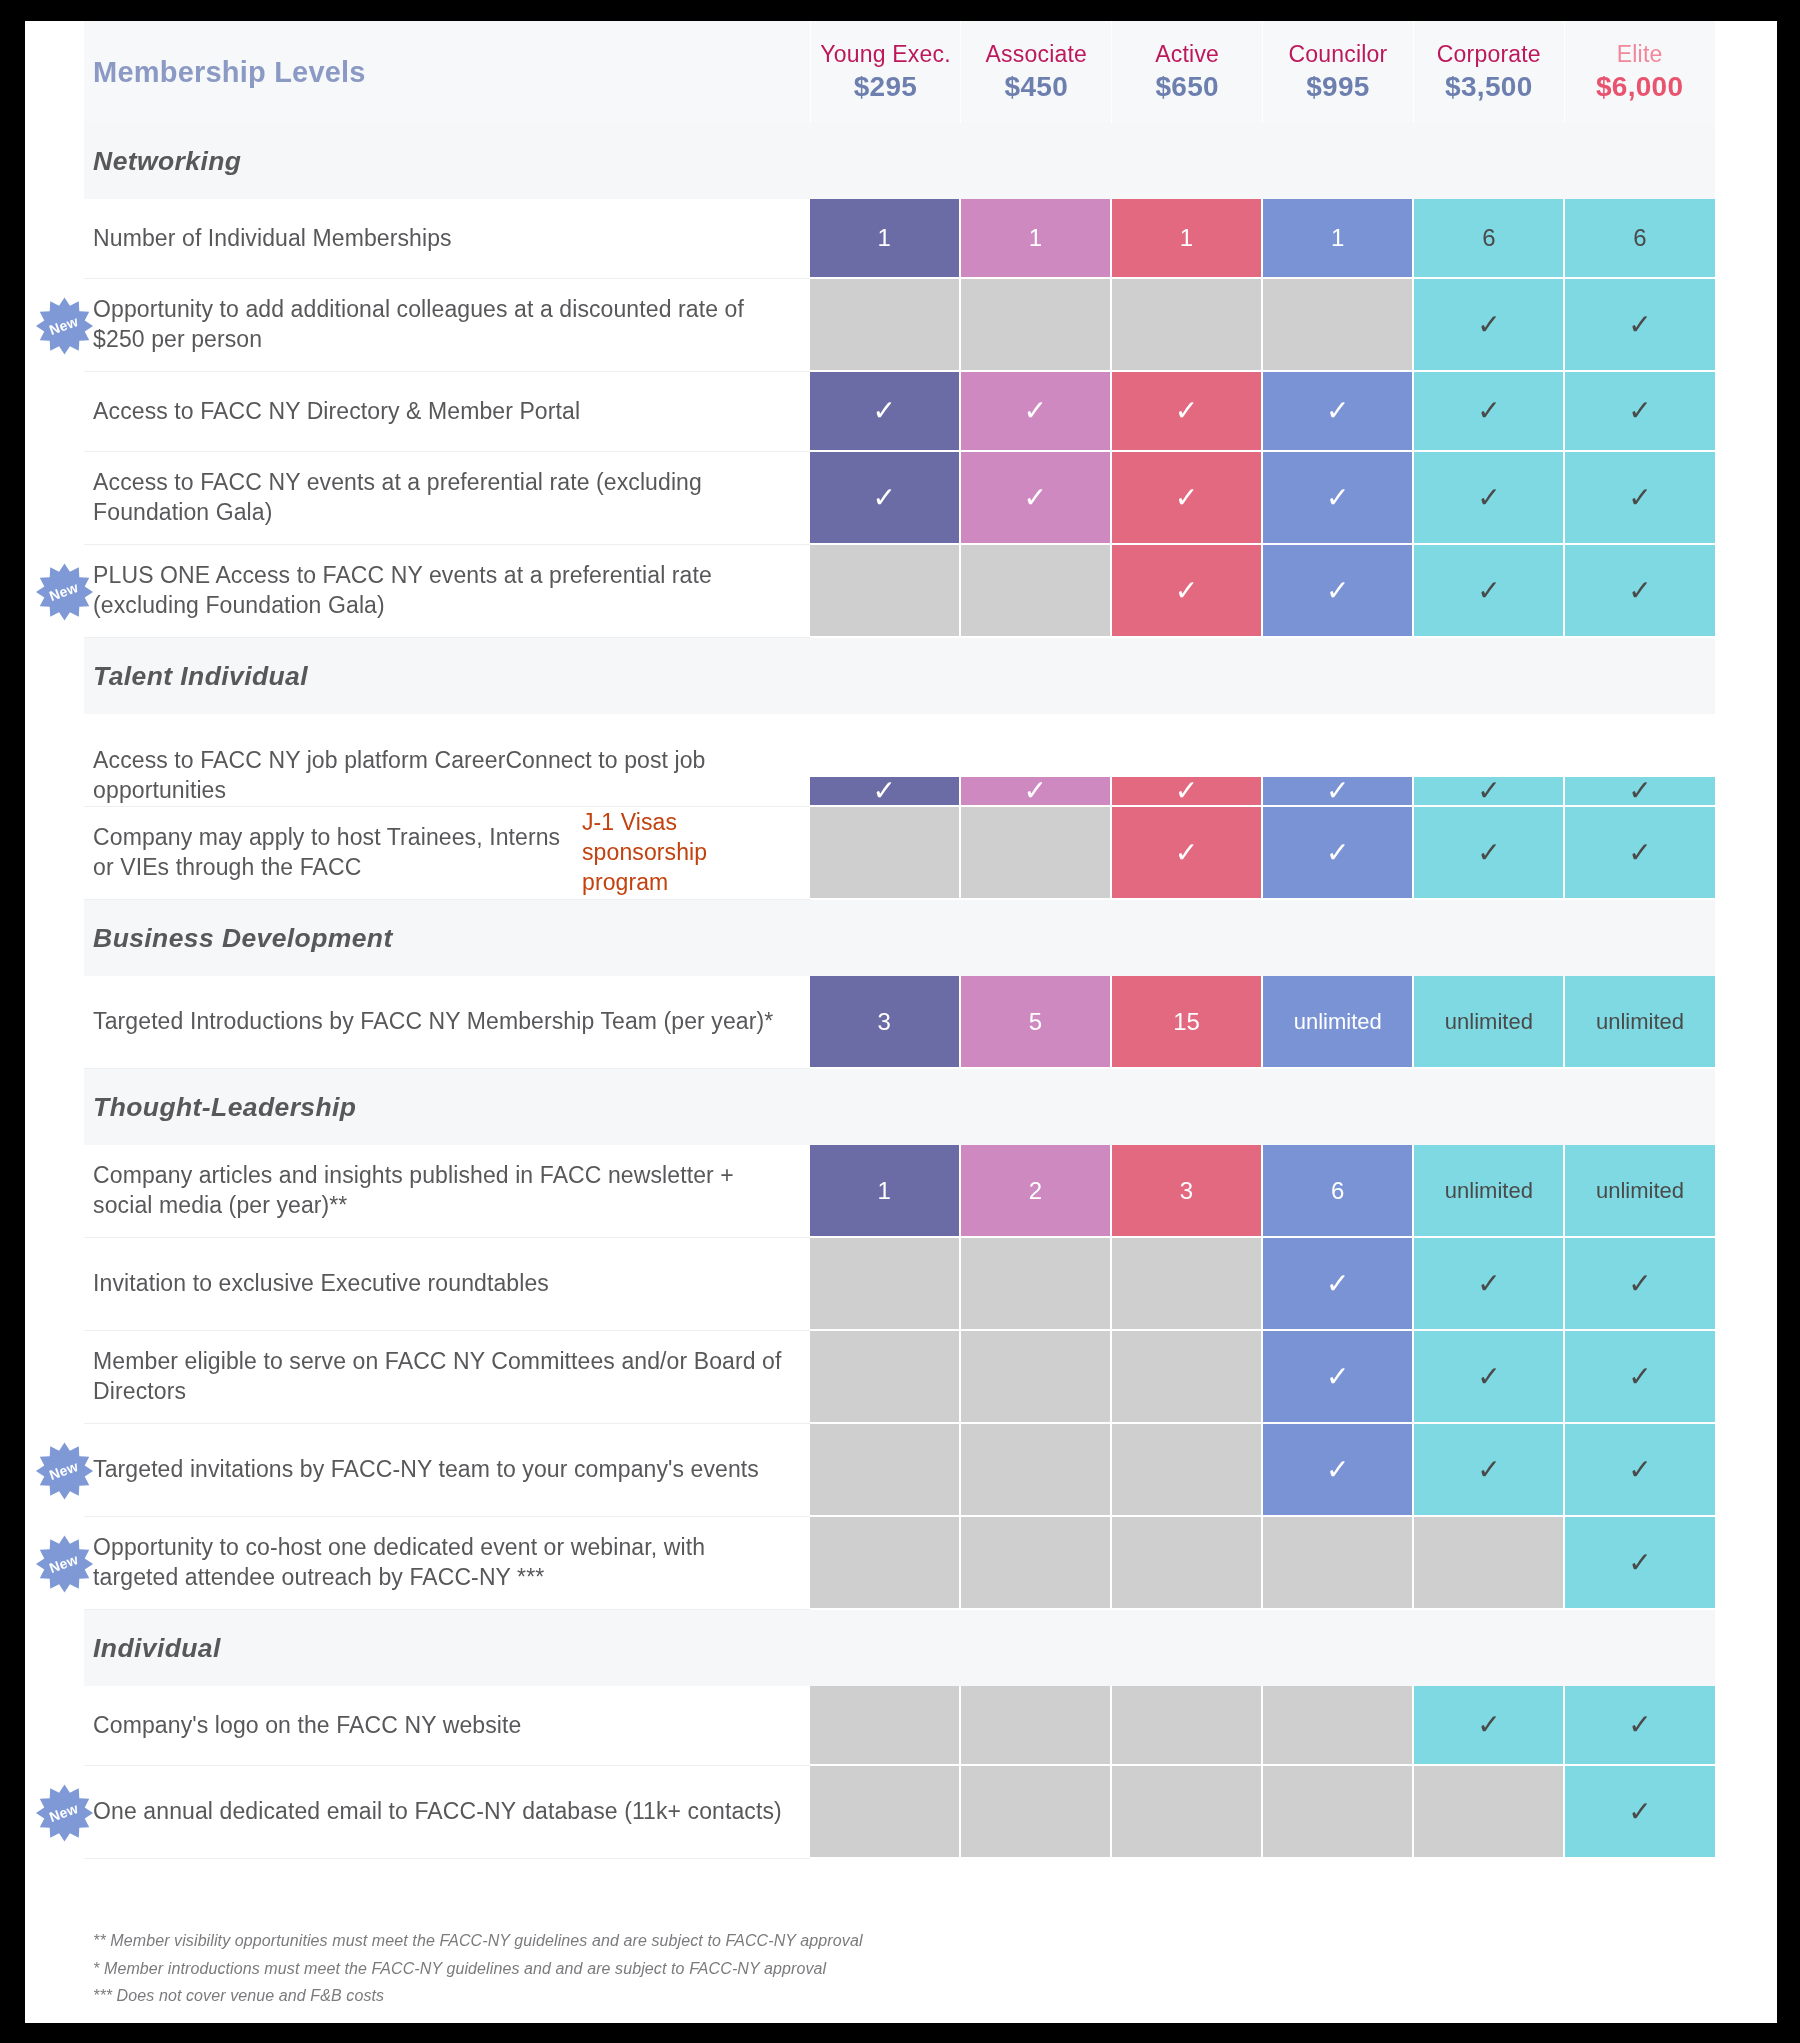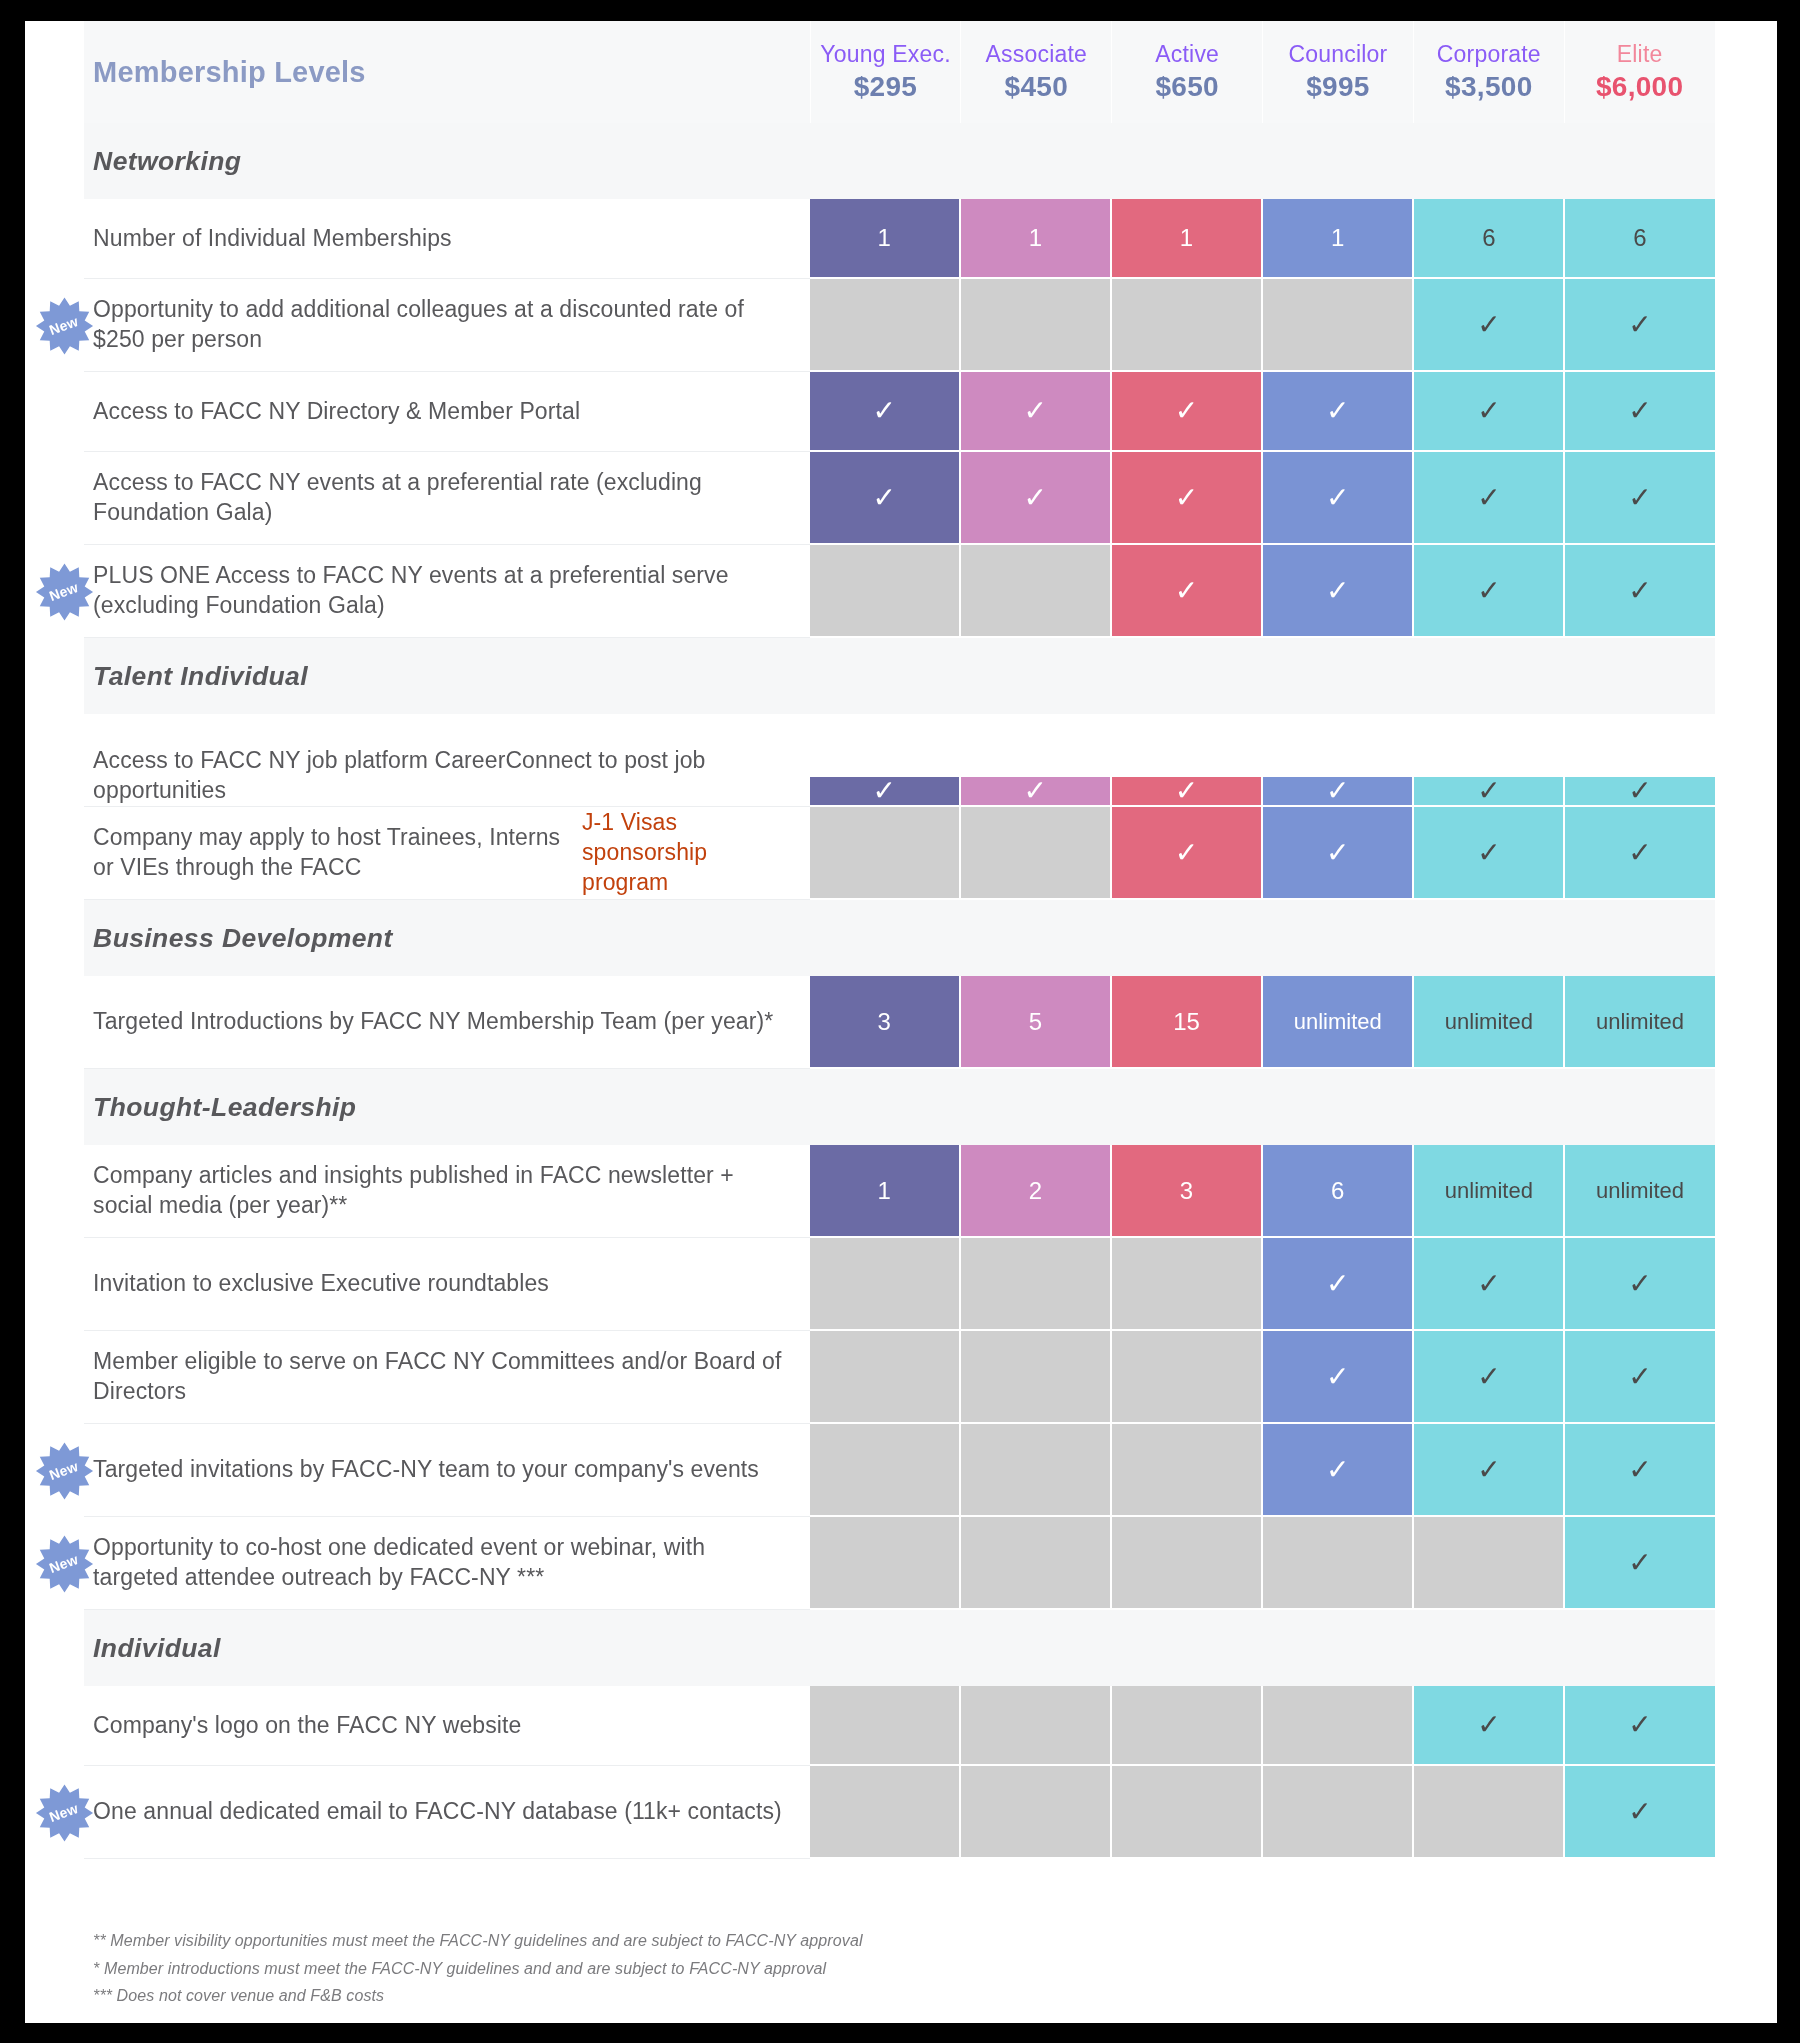--- a/index.html
+++ b/index.html
@@ -99,21 +99,21 @@
     background: #f7f8f9;
     border-left: 1.9px solid #ffffff;
     display: flex;
     flex-direction: column;
     align-items: center;
     justify-content: center;
     gap: 2.8px;
   }
   .header-col .tier-name {
     font-size: 23px;
-    color: #8b5cf6;
+    color: #be185d;
     letter-spacing: 0.2px;
   }
   .header-col .tier-price {
     font-size: 28px;
     font-weight: bold;
     color: #6d7faf;
     letter-spacing: 0.3px;
   }
   .header-col.elite .tier-name { color: #f2879b; }
   .header-col.elite .tier-price { color: #e8536f; }
@@ -304,21 +304,21 @@
           </div>
         </div>
         <div class="grid-row" style="height: 93px;">
           <div class="new-badge">
             <svg viewBox="0 0 62 62">
               <polygon points="31.00,1.00 36.69,9.75 46.00,5.02 46.56,15.44 56.98,16.00 52.25,25.31 61.00,31.00 52.25,36.69 56.98,46.00 46.56,46.56 46.00,56.98 36.69,52.25 31.00,61.00 25.31,52.25 16.00,56.98 15.44,46.56 5.02,46.00 9.75,36.69 1.00,31.00 9.75,25.31 5.02,16.00 15.44,15.44 16.00,5.02 25.31,9.75" fill="#7e99d6"></polygon>
             </svg>
             <span class="badge-text">New</span>
           </div>
           <div class="label-cell">
-            <span>PLUS ONE Access to FACC NY events at a preferential serve (excluding Foundation Gala)</span>
+            <span>PLUS ONE Access to FACC NY events at a preferential rate (excluding Foundation Gala)</span>
           </div>
           <div class="value-cell c-empty"></div>
           <div class="value-cell c-empty"></div>
           <div class="value-cell c-active">
             <span class="check">✓</span>
           </div>
           <div class="value-cell c-councilor">
             <span class="check">✓</span>
           </div>
           <div class="value-cell c-corporate">

